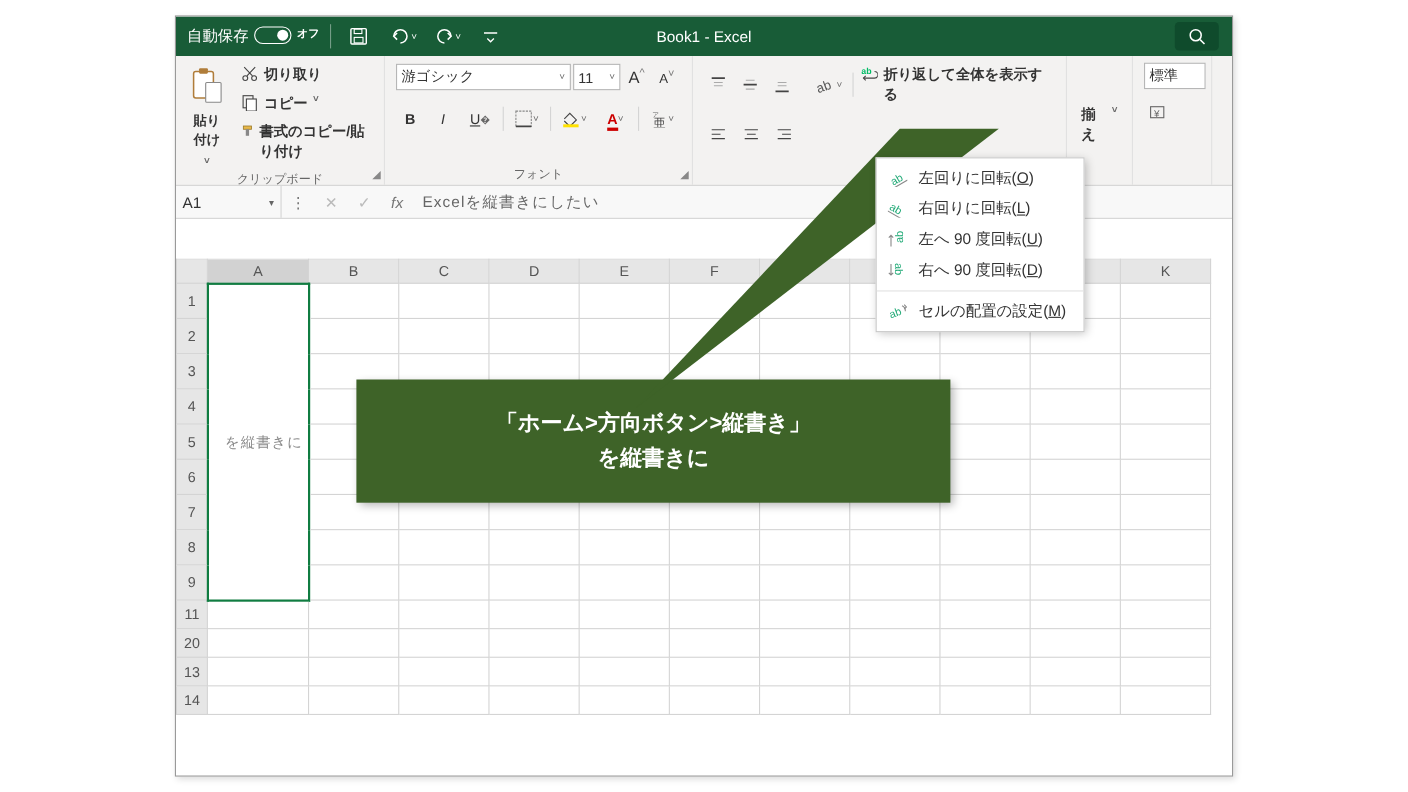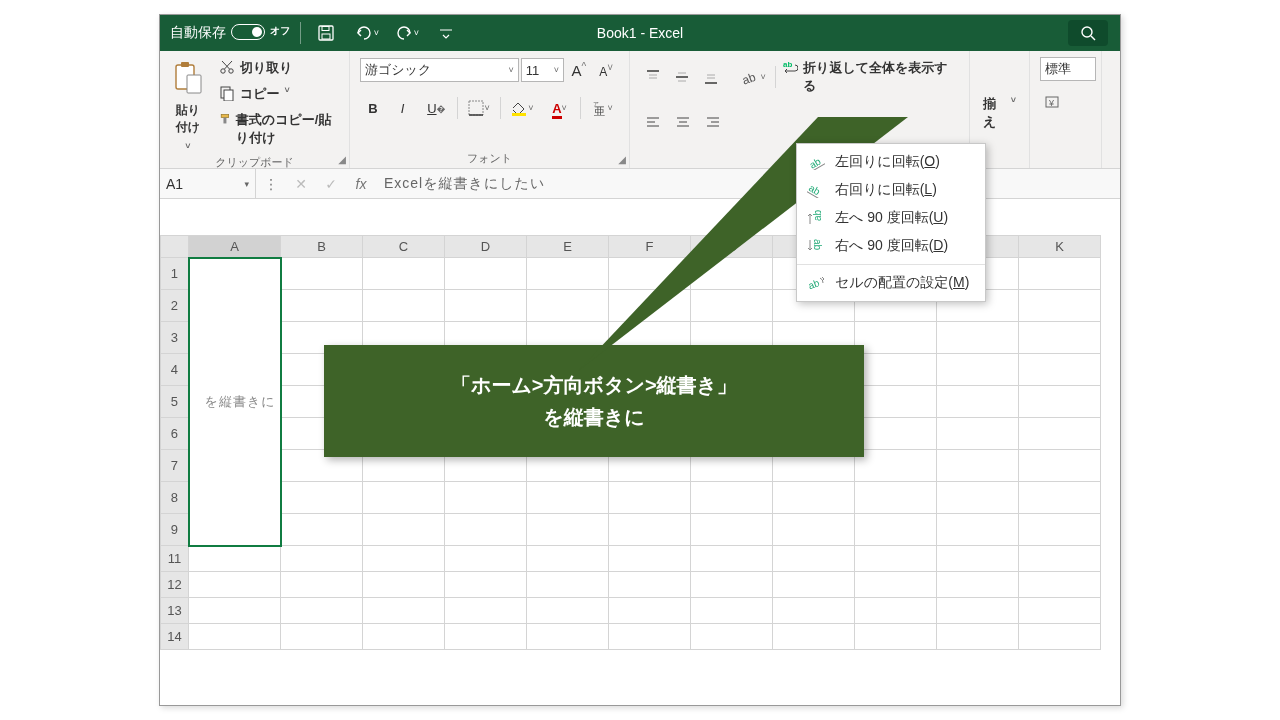--- a/index.html
+++ b/index.html
@@ -500,21 +500,21 @@
             <td></td>
             <td></td>
             <td></td>
             <td></td>
             <td></td>
             <td></td>
             <td></td>
             <td></td>
           </tr>
           <tr>
-            <th>12</th>
+            <th>20</th>
             <td></td>
             <td></td>
             <td></td>
             <td></td>
             <td></td>
             <td></td>
             <td></td>
             <td></td>
             <td></td>
             <td></td>

